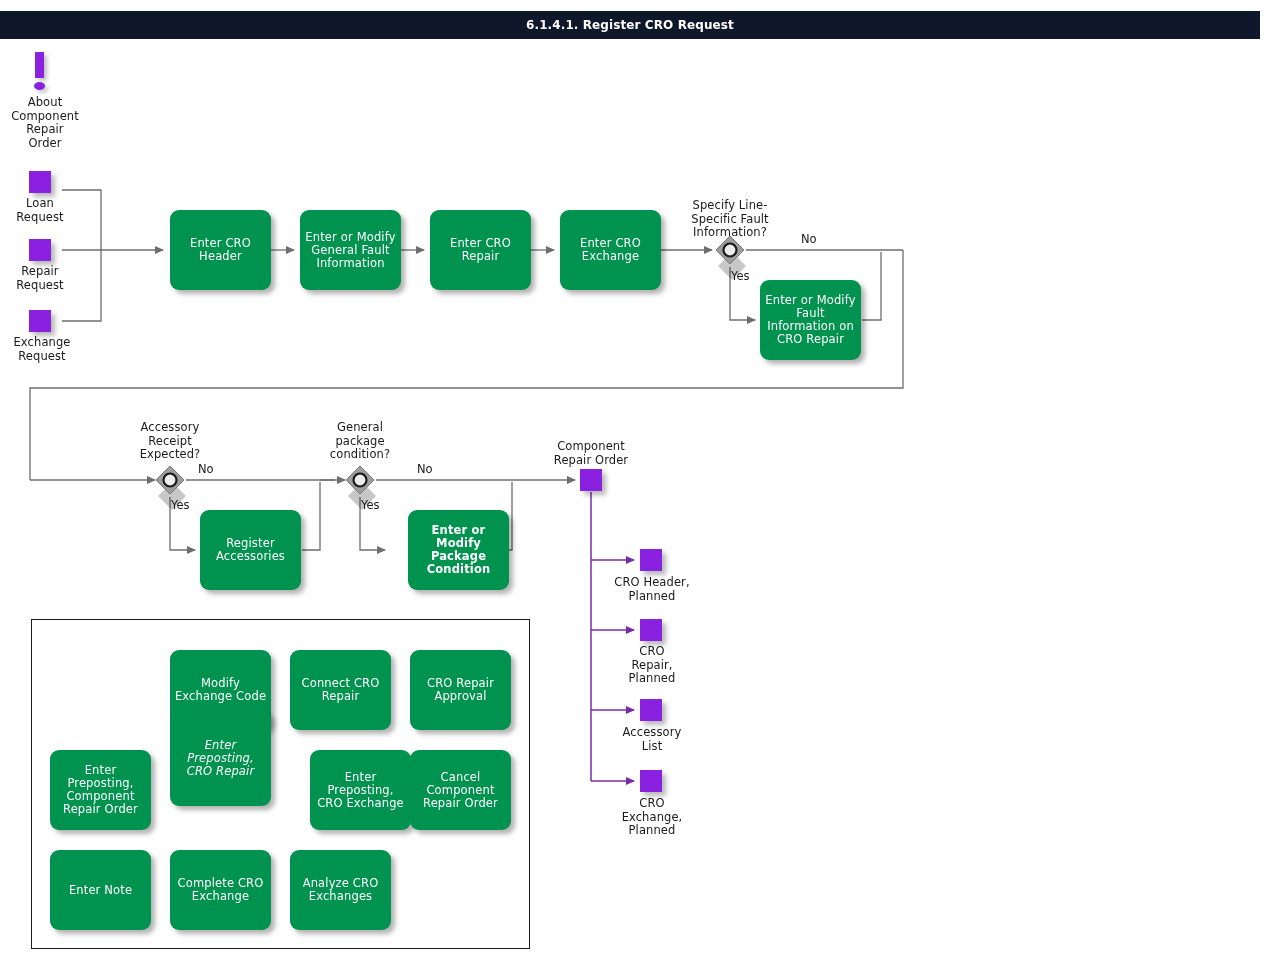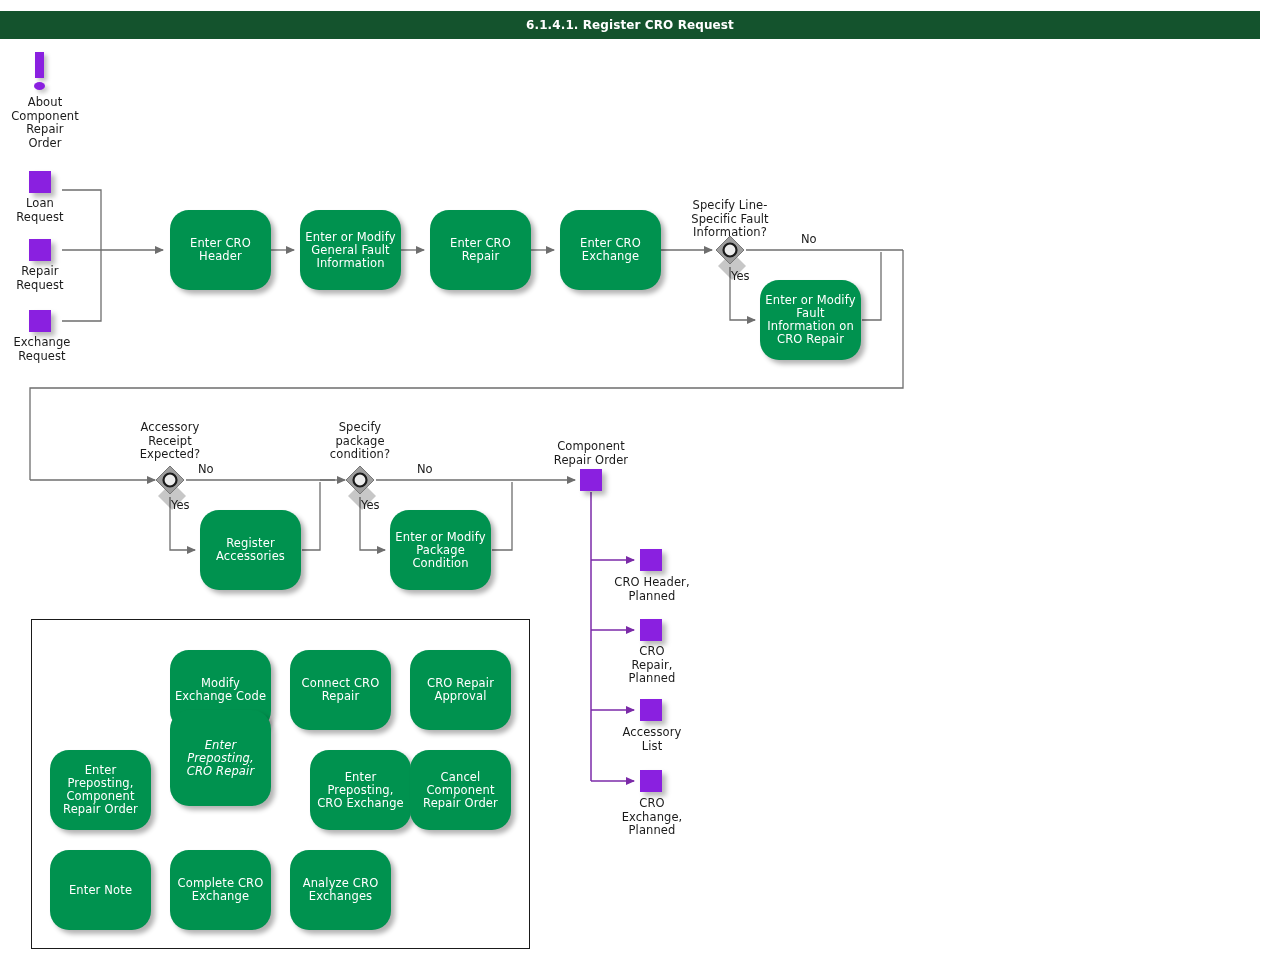--- a/index.html
+++ b/index.html
@@ -28,35 +28,35 @@
     pointer-events: none;
   }
 
   
   .titlebar {
     position: absolute;
     left: 0;
     top: 11px;
     width: 1260px;
     height: 28px;
-    background: #14532d;
+    background: #0f172a;
     color: #ffffff;
     font-size: 12px;
     font-weight: bold;
     display: flex;
     align-items: center;
     justify-content: center;
     letter-spacing: .1px;
   }
 
   
   .proc {
     position: absolute;
     background: #00924f;
-    border-radius: 19px;
+    border-radius: 9px;
     box-shadow: 4px 4px 5px rgba(0,0,0,0.30);
     color: #ffffff;
     font-size: 11.5px;
     line-height: 13px;
     display: flex;
     align-items: center;
     justify-content: center;
     text-align: center;
     box-sizing: border-box;
     padding: 2px 4px;
@@ -244,27 +244,27 @@
   <div class="lbl" style="left:110px; top:421px; width:120px;">Accessory
 Receipt
 Expected?</div>
   <div class="yn" style="left:171px; top:499px;">Yes</div>
   <div class="yn" style="left:198px; top:463px;">No</div>
 
   <div class="proc" style="left:200px; top:510px; width:101px; height:80px;">Register
 Accessories</div>
 
   <div class="dec" style="left:345px; top:465px;"></div>
-  <div class="lbl" style="left:300px; top:421px; width:120px;">Specify
+  <div class="lbl" style="left:300px; top:421px; width:120px;">General
 package
 condition?</div>
   <div class="yn" style="left:361px; top:499px;">Yes</div>
   <div class="yn" style="left:417px; top:463px;">No</div>
 
-  <div class="proc" style="left:390px; top:510px; width:101px; height:80px;">Enter or Modify
+  <div class="proc" style="left:408px; top:510px; width:101px; height:80px;font-weight:bold;">Enter or Modify
 Package
 Condition</div>
 
   <div class="ent" style="left:580px; top:469px;"></div>
   <div class="lbl" style="left:528px; top:440px; width:126px;">Component
 Repair Order</div>
 
   <div class="ent" style="left:640px; top:549px;"></div>
   <div class="lbl" style="left:589px; top:576px; width:126px;">CRO Header,
 Planned</div>

